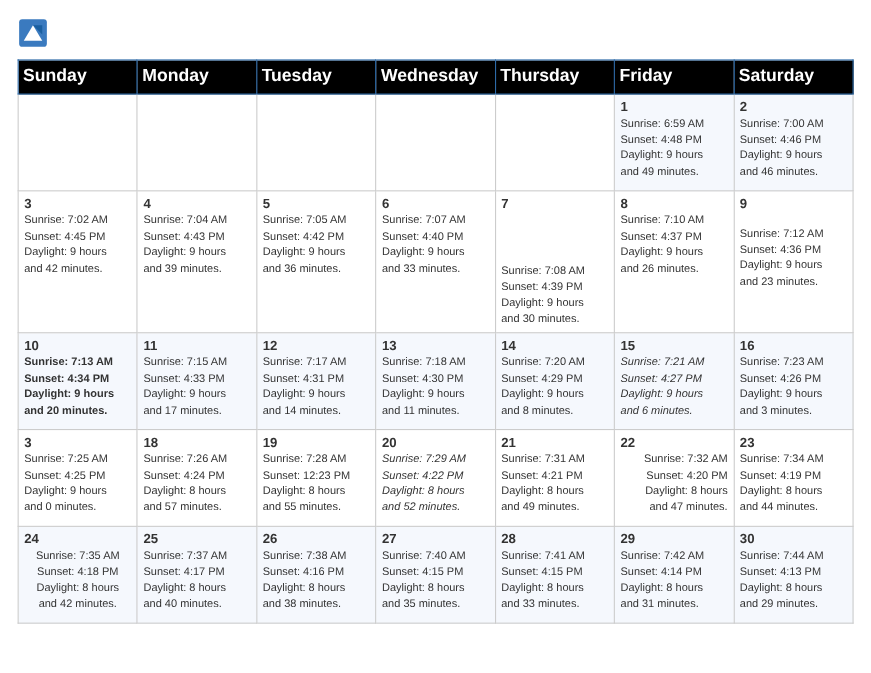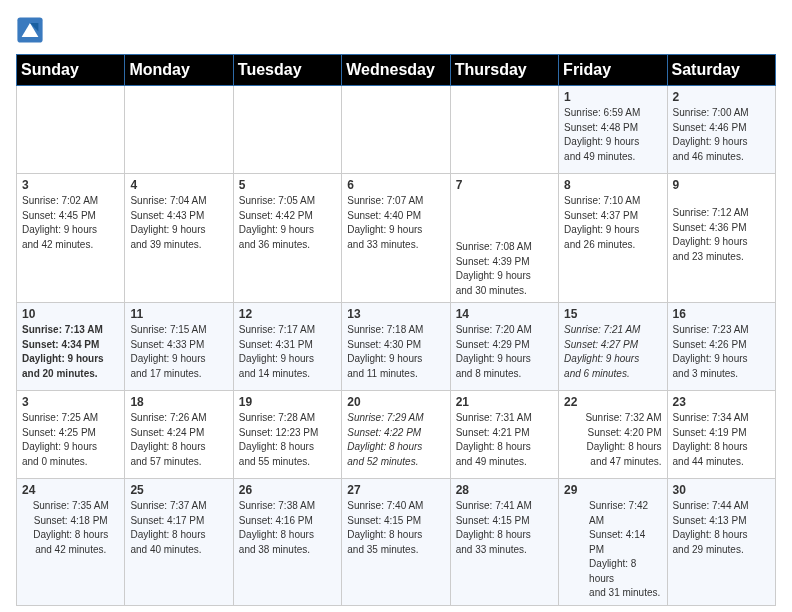--- a/index.html
+++ b/index.html
@@ -329,21 +329,21 @@
         </td>
         <td>
           <span class="day-number">28</span>
           <div class="day-info" style="white-space: pre-line;">Sunrise: 7:41 AM
 Sunset: 4:15 PM
 Daylight: 8 hours
 and 33 minutes.</div>
         </td>
         <td>
           <span class="day-number">29</span>
-          <div class="day-info" style="white-space: pre-line; margin-left: 25px;">Sunrise: 7:42 AM
+          <div class="day-info" style="white-space: pre-line;">Sunrise: 7:42 AM
 Sunset: 4:14 PM
 Daylight: 8 hours
 and 31 minutes.</div>
         </td>
         <td>
           <span class="day-number">30</span>
           <div class="day-info" style="white-space: pre-line;">Sunrise: 7:44 AM
 Sunset: 4:13 PM
 Daylight: 8 hours
 and 29 minutes.</div>

